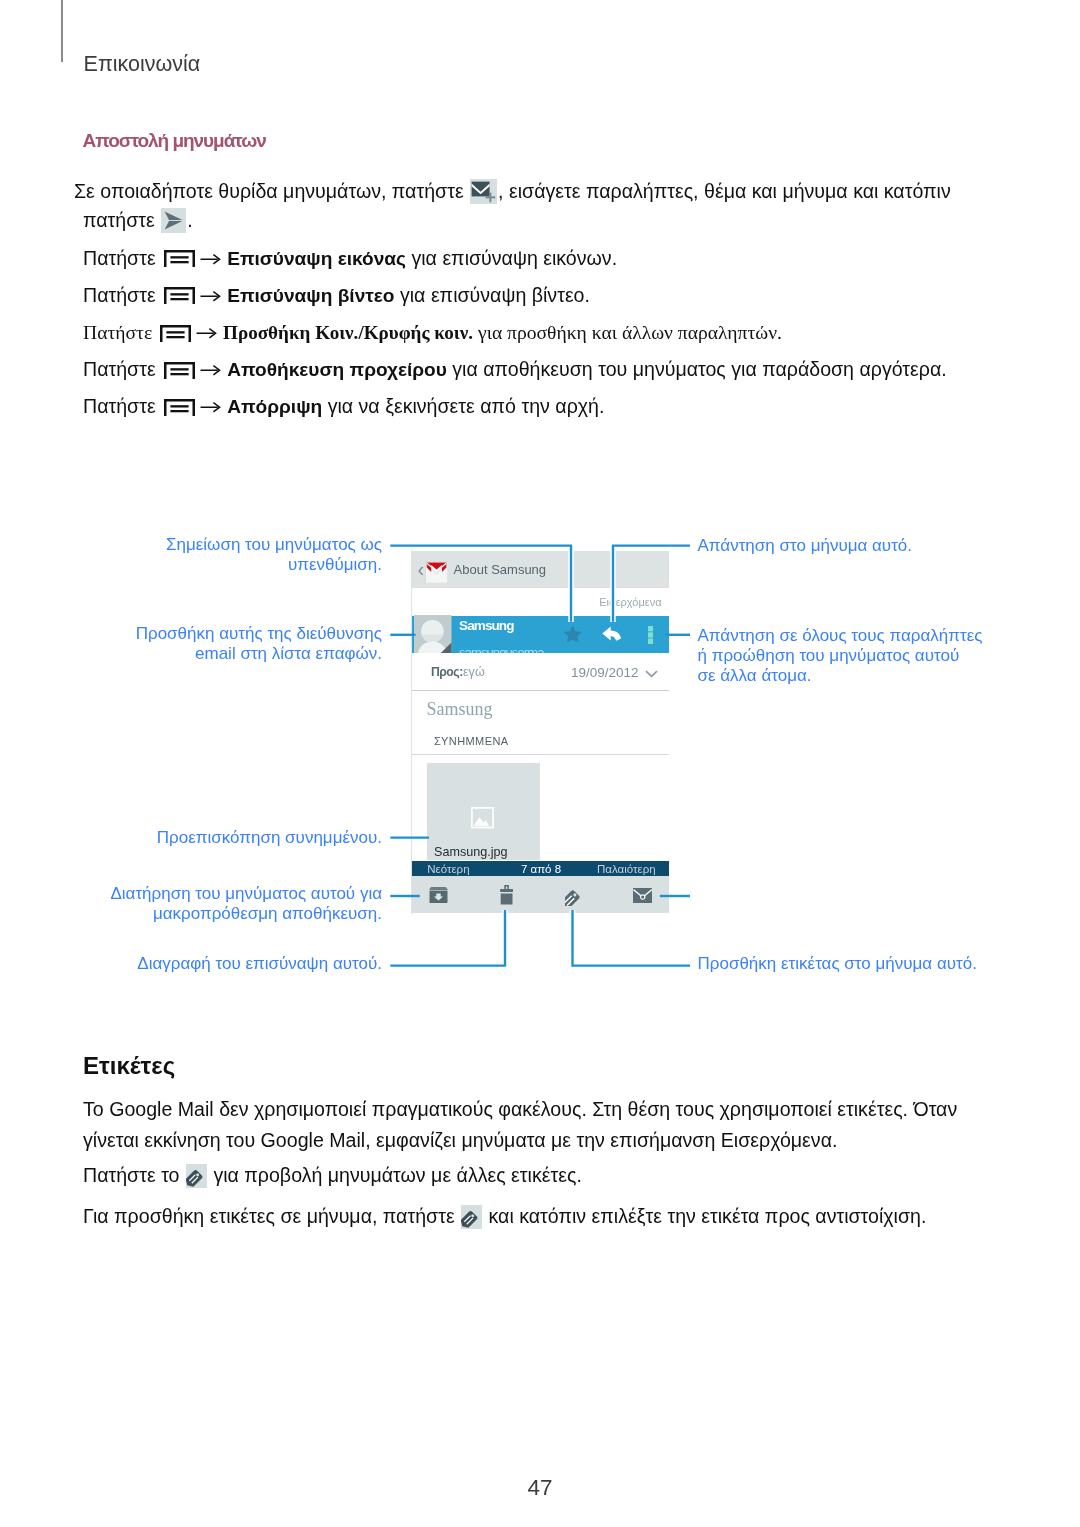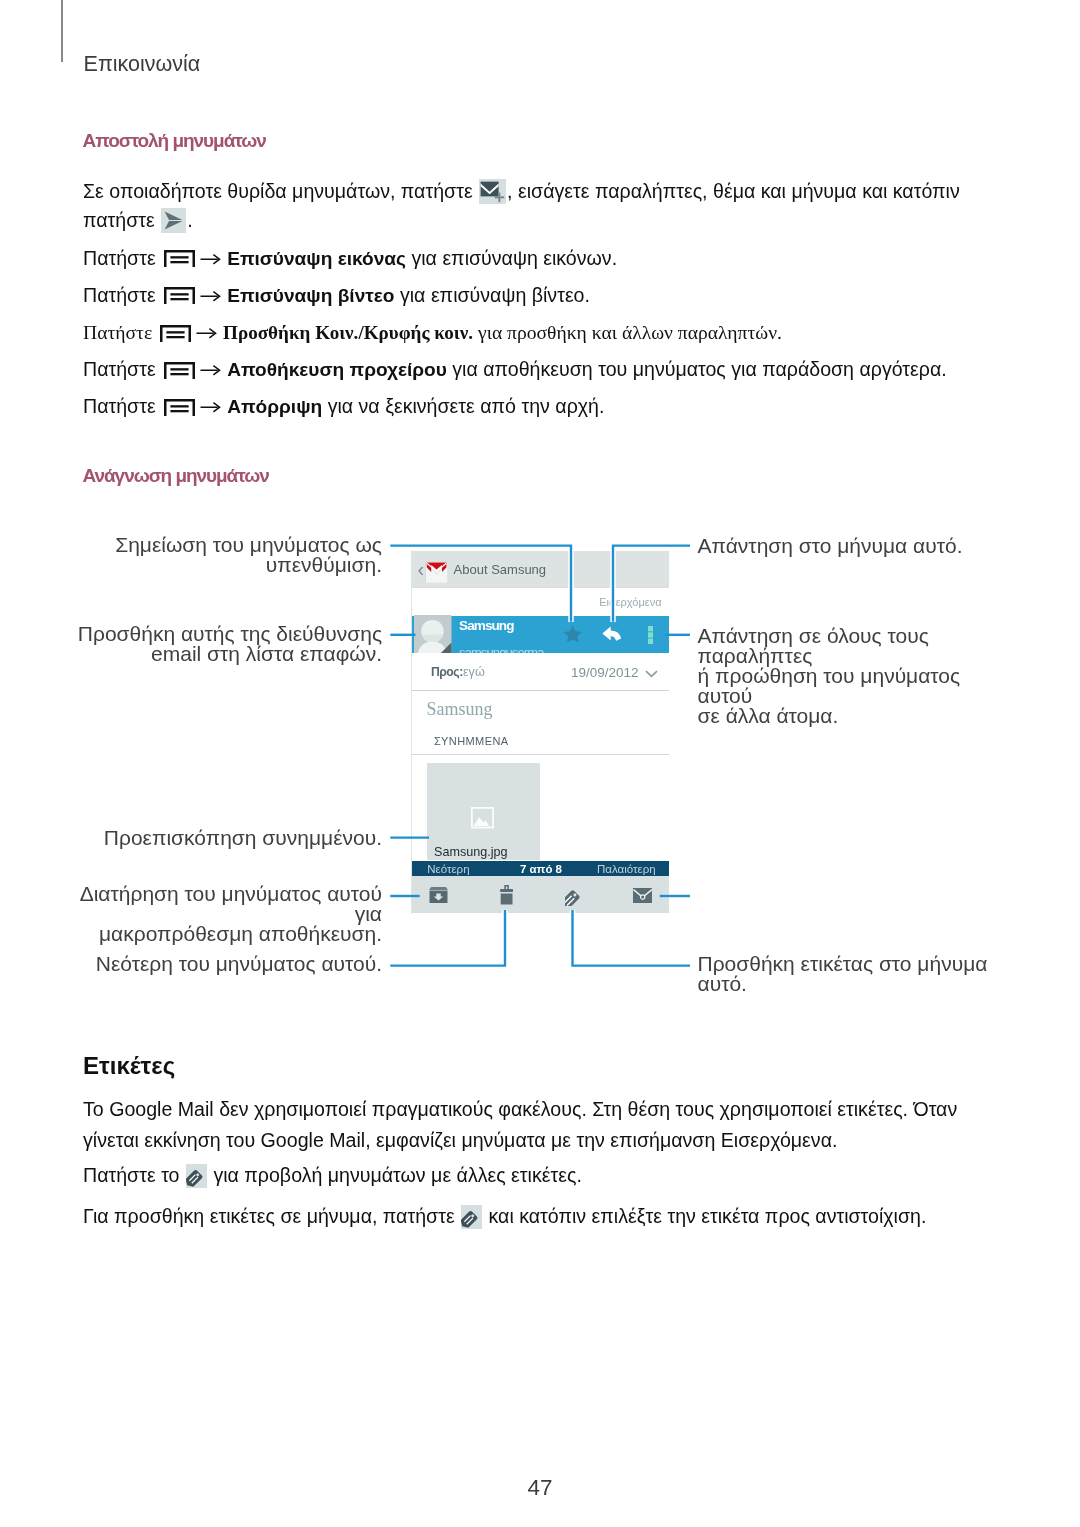--- a/index.html
+++ b/index.html
@@ -20,21 +20,21 @@
 
   .pgno{position:absolute;left:0;top:1476.9px;width:1080px;text-align:center;font-size:22.5px;color:#3c3c3c;line-height:1;}
 
   .chip{display:inline-block;vertical-align:middle;position:relative;top:-1px;margin:0 1px 0 1px;}
   .chip svg{display:block;}
   .mn{display:inline-block;vertical-align:middle;position:relative;top:-1px;margin:0 0 0 3px;}
   .mn svg{display:block;}
 
   
   .fig{position:absolute;left:0;top:0;width:1080px;height:1527px;pointer-events:none;}
-  .cap{position:absolute;font-size:21px;color:#404040;line-height:20px;}
+  .cap{position:absolute;font-size:17px;color:#3b82f6;line-height:20px;}
   .cline{display:block;}
   .cap.r{text-align:right;}
 
   .leaders{position:absolute;left:0;top:0;}
 
   
   .shot{position:absolute;left:411.4px;top:550px;width:257.2px;height:364px;background:#fff;overflow:hidden;border-left:1px solid #d8e8e0;box-sizing:border-box;
         font-family:"Liberation Sans",sans-serif;}
   .sb-actionbar{position:absolute;left:0;top:0.6px;width:257.2px;height:36.2px;background:#dde3e3;border-bottom:1px solid #e8d9d9;}
   .sb-back{position:absolute;left:5px;top:8px;font-size:20px;color:#7b8c93;line-height:1;}
@@ -62,40 +62,40 @@
   .sb-bodytext{position:absolute;left:14px;top:8.5px;font-size:18px;color:#8fa6ad;font-family:"Liberation Serif",serif;line-height:1;}
   .sb-attlabel{position:absolute;left:21.5px;top:44.5px;font-size:11px;color:#4f6169;letter-spacing:.4px;line-height:1;}
   .sb-sep{position:absolute;left:0;top:204.3px;width:257.2px;height:1px;background:#d7d4e0;}
   .sb-att{position:absolute;left:14.5px;top:213.1px;width:113.3px;height:96.8px;background:#d9e0e1;}
   .sb-att-ph{position:absolute;left:44.3px;top:44.4px;}
   .sb-att-ph svg{display:block;}
   .sb-att-name{position:absolute;left:7.1px;top:82.5px;font-size:12.6px;color:#1b2a2f;line-height:1;white-space:nowrap;}
   .sb-nav{position:absolute;left:0;top:311.4px;width:257.2px;height:14.6px;background:#0c4a6e;}
   .sb-nav span{position:absolute;top:2.2px;font-size:11.5px;color:#c3d1d6;line-height:1;}
   .sb-nav-l{left:14.9px;}
-  .sb-nav-c{left:0;width:257.2px;text-align:center;font-weight:bold;color:#ffffff !important;}
+  .sb-nav-c{left:0;width:257.2px;text-align:center;font-weight:normal;color:#ffffff !important;}
   .sb-nav-r{right:14px;}
   .sb-toolbar{position:absolute;left:0;top:326px;width:257.2px;height:37.4px;background:#d8e0e1;}
   .tb{position:absolute;}
   .tb svg{display:block;}
   .tb1{left:16.6px;top:10.7px;}
   .tb2{left:87.6px;top:9.2px;}
   .tb3{left:152.6px;top:8.6px;}
   .tb4{left:220.4px;top:11.6px;}
 </style>
 </head>
 <body>
 
 <div class="page">
   <div class="rh-rule"></div>
   <div class="rh-text">Επικοινωνία</div>
 
   <h1 class="sec" style="left:82.5px;top:130.5px;">Αποστολή μηνυμάτων</h1>
 
-  <p class="body" style="left:83px;top:180.2px;text-align:center;"><span>Σε οποιαδήποτε θυρίδα μηνυμάτων, πατήστε </span><span class="chip"><svg width="27" height="25" viewBox="0 0 27 25">
+  <p class="body" style="left:74px;top:180.2px;text-align:center;"><span>Σε οποιαδήποτε θυρίδα μηνυμάτων, πατήστε </span><span class="chip"><svg width="27" height="25" viewBox="0 0 27 25">
           <rect width="27" height="25" fill="#d5dfe0"></rect>
           <path d="M1.6 2.6 H19.6 V17.4 H1.6 Z" fill="#3f5158"></path>
           <path d="M1.6 4.6 L10.6 12.7 L19.6 4.6 L19.6 7.2 L10.6 15.3 L1.6 7.2 Z" fill="#ffffff"></path>
           <rect x="19.4" y="13.6" width="1.9" height="9.6" fill="#77858c"></rect>
           <rect x="15.6" y="17.4" width="9.6" height="1.9" fill="#77858c"></rect>
         </svg></span><span>, εισάγετε παραλήπτες, θέμα και μήνυμα και κατόπιν</span></p>
 
   <p class="body" style="left:83px;top:209.3px;"><span>πατήστε </span><span class="chip"><svg width="25" height="25" viewBox="0 0 25 25">
           <rect width="25" height="25" fill="#d5dfe0"></rect>
           <path d="M3.6 3.4 L21.4 12.1 L8.0 12.1 Z" fill="#5d6f77"></path>
@@ -133,21 +133,20 @@
           </svg></span><span class="b">Αποθήκευση προχείρου</span><span> για αποθήκευση του μηνύματος για παράδοση αργότερα.</span></p>
       <p class="body" style="left: 83px; top: 397.4px;"><span>Πατήστε </span><span class="mn"><svg width="31" height="17" viewBox="0 0 31 17">
             <path d="M0 0 h31 v17 h-2.5 v-14.5 h-26 v14.5 h-2.5 z" fill="#111"></path>
             <rect x="6.4" y="6.2" width="18.2" height="2.3" fill="#111"></rect>
             <rect x="6.4" y="11" width="18.2" height="2.3" fill="#111"></rect>
           </svg></span><span class="ar"><svg width="21" height="14" viewBox="0 0 21 14">
             <path d="M0.5 7.2 H17.5 M13.4 2.6 L19.6 7.2 L13.4 11.8" stroke="#111" stroke-width="1.5" fill="none"></path>
           </svg></span><span class="b">Απόρριψη</span><span> για να ξεκινήσετε από την αρχή.</span></p>
     </div>
 
-  <h1 class="sec" style="left:82.5px;top:465.5px;">Ανάγνωση μηνυμάτων</h1>
 
   <div class="fig">
 
     <div class="shot">
 
       <div class="sb-actionbar">
         <span class="sb-back">‹</span>
         <span class="sb-gmail">
           <svg width="23.2" height="22.4" viewBox="0 0 23.2 22.4">
             <rect x="0.3" y="0.3" width="22.6" height="21.8" fill="#f4f6f6" stroke="#c9d3d3" stroke-width="0.6"></rect>
@@ -291,21 +290,21 @@
         <span class="cline">email στη λίστα επαφών.</span>
       </div>
     <div class="cap r" style="left:62px;top:828.1px;width:320px;">
         <span class="cline">Προεπισκόπηση συνημμένου.</span>
       </div>
     <div class="cap r" style="left:62px;top:883.7px;width:320px;">
         <span class="cline">Διατήρηση του μηνύματος αυτού για</span>
         <span class="cline">μακροπρόθεσμη αποθήκευση.</span>
       </div>
     <div class="cap r" style="left:62px;top:953.8px;width:320px;">
-        <span class="cline">Νεότερη του μηνύματος αυτού.</span>
+        <span class="cline">Διαγραφή του επισύναψη αυτού.</span>
       </div>
     <div class="cap" style="left:697.5px;top:535.5px;width:320px;">
         <span class="cline">Απάντηση στο μήνυμα αυτό.</span>
       </div>
     <div class="cap" style="left:697.5px;top:626px;width:320px;">
         <span class="cline">Απάντηση σε όλους τους παραλήπτες</span>
         <span class="cline">ή προώθηση του μηνύματος αυτού</span>
         <span class="cline">σε άλλα άτομα.</span>
       </div>
     <div class="cap" style="left:697.5px;top:953.8px;width:320px;">

